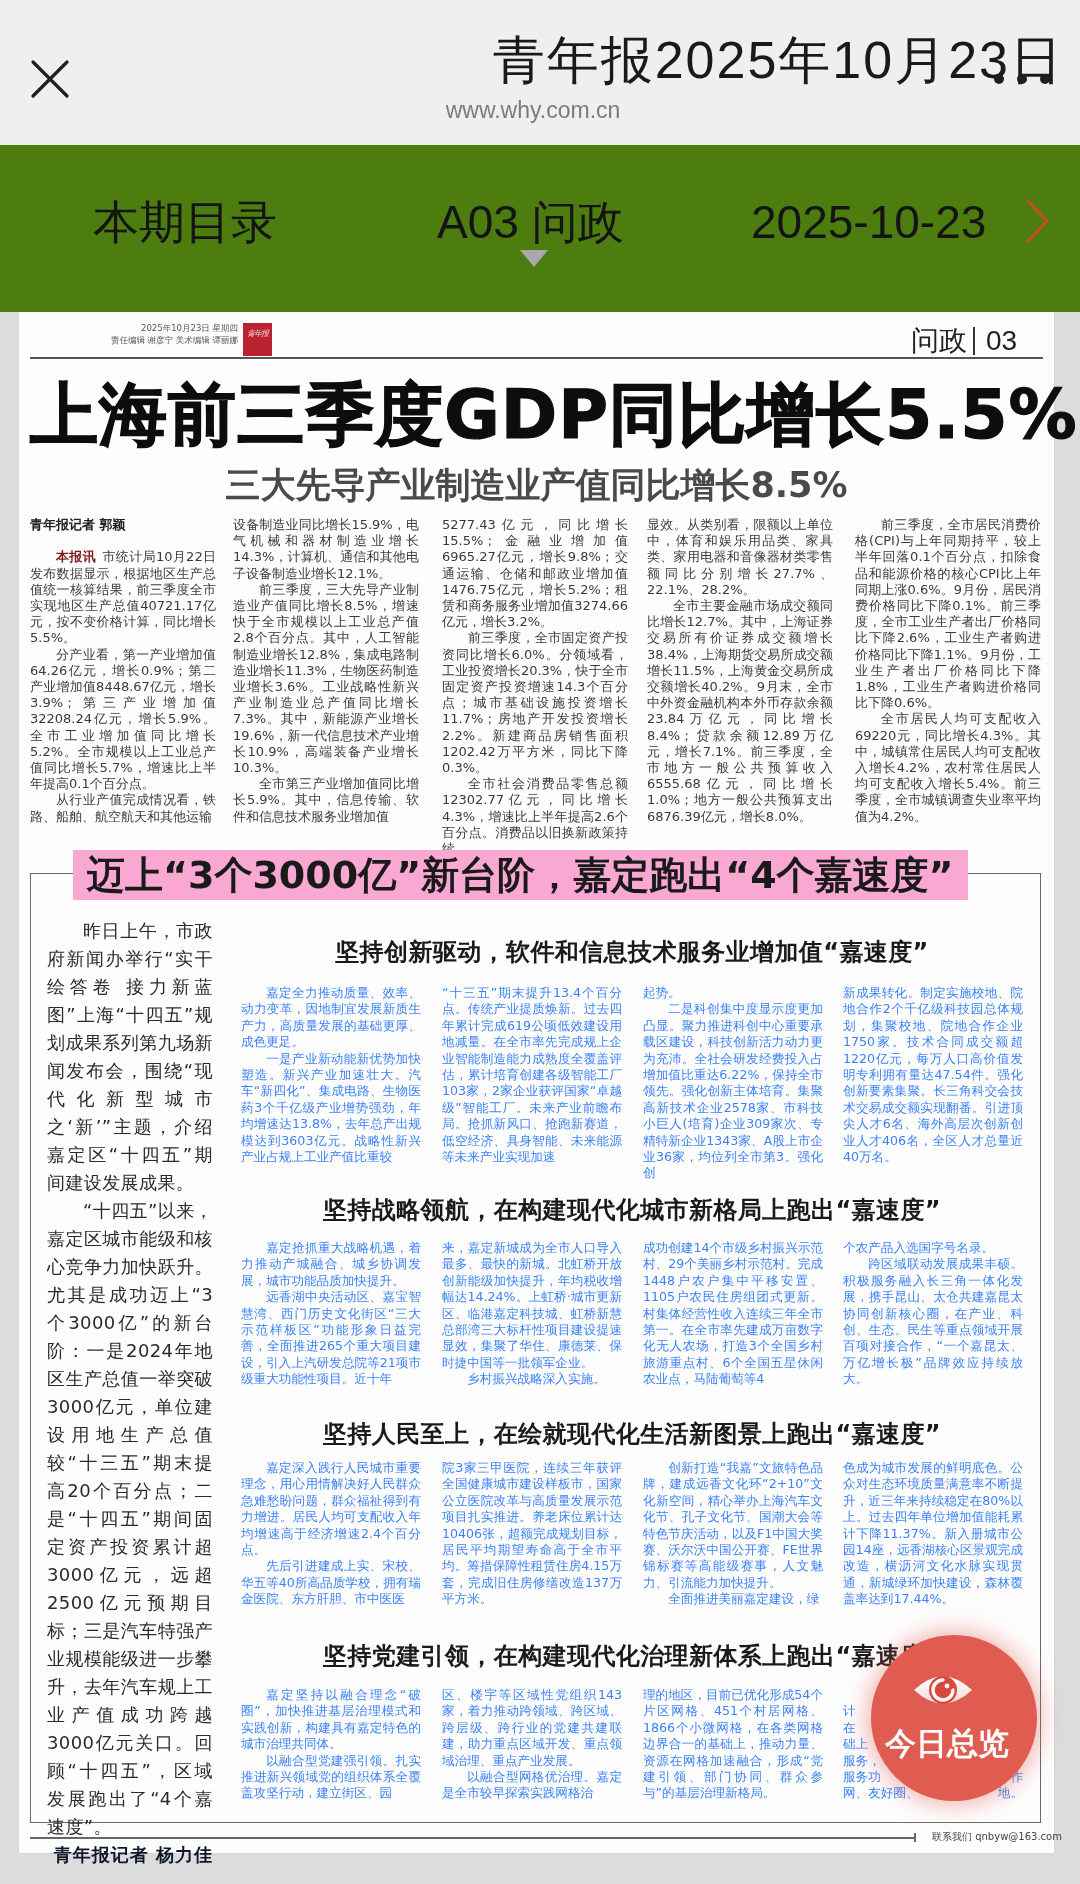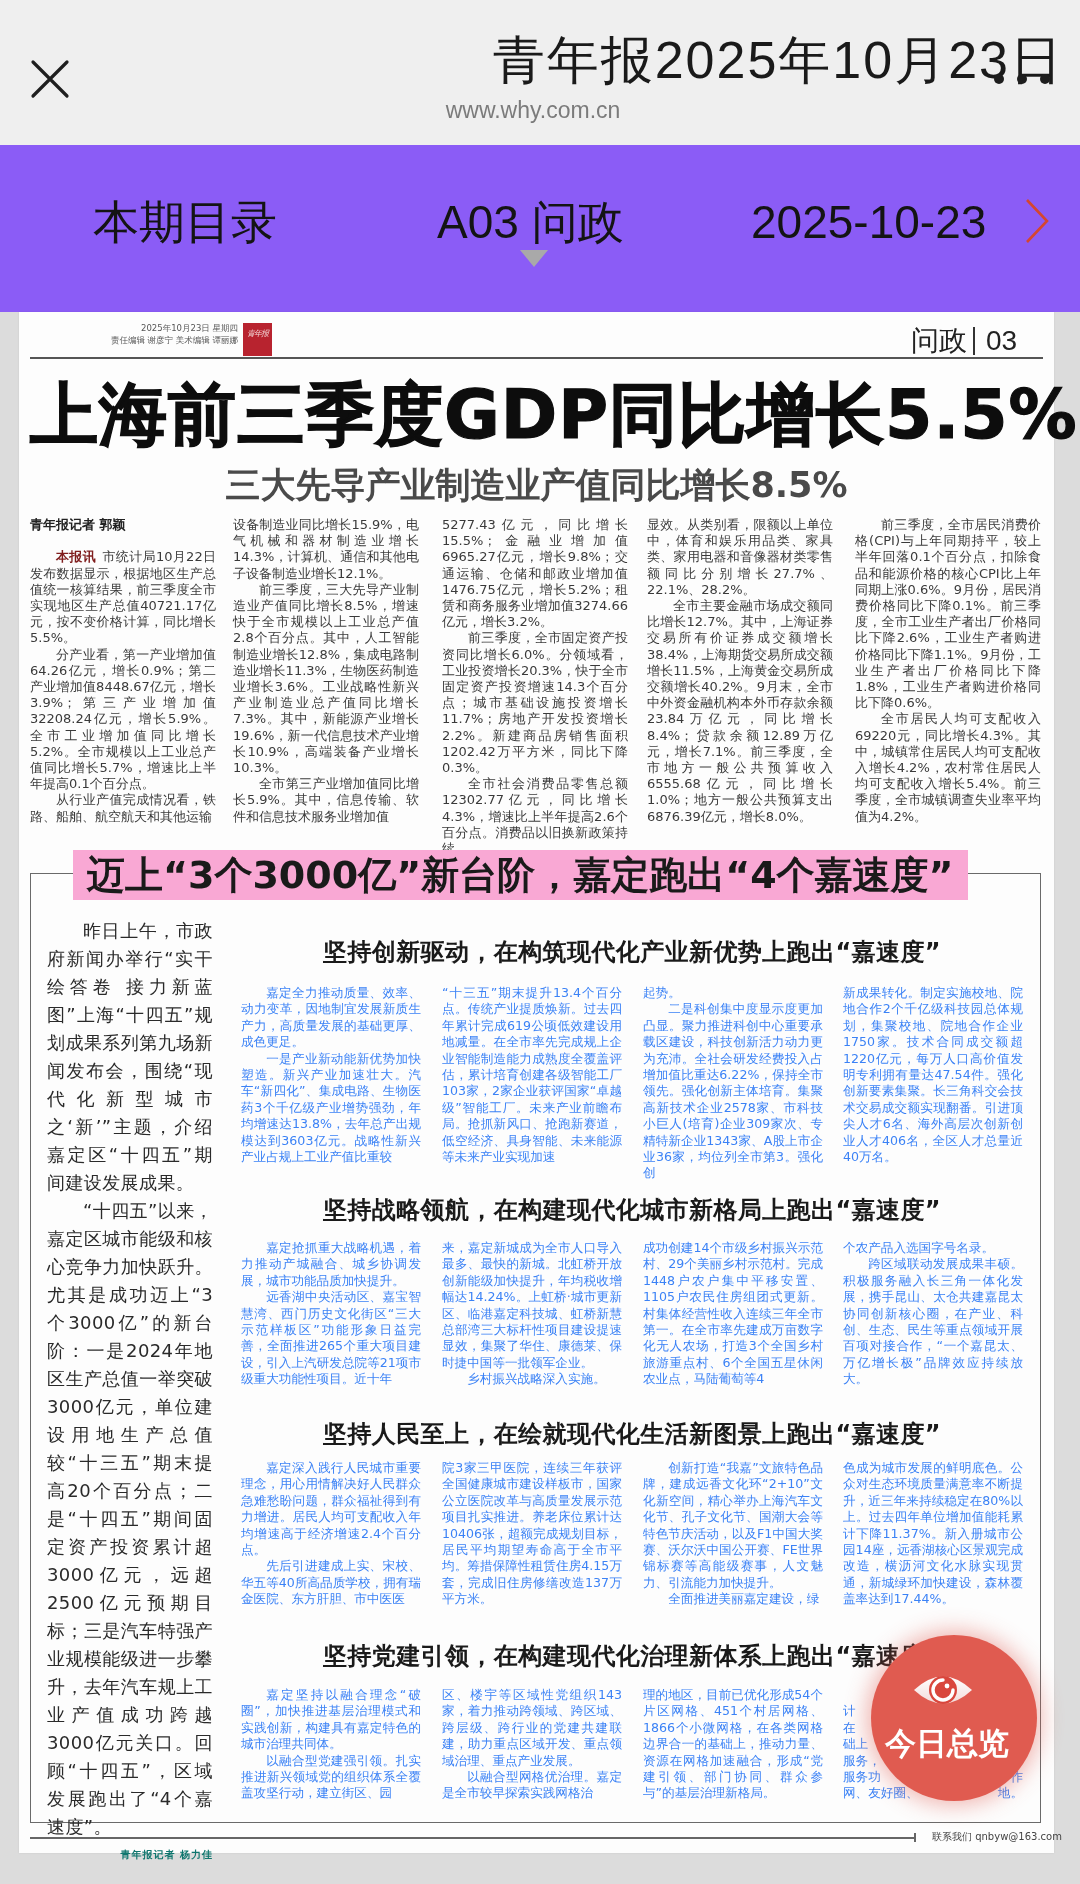--- a/index.html
+++ b/index.html
@@ -10,21 +10,21 @@
 .app-bar{position:absolute;left:0;top:0;width:1080px;height:145px;background:#efefef}
 .close-btn{position:absolute;left:28px;top:57px;width:44px;height:44px;border:0;background:none;display:block}
 .close-btn svg{display:block}
 .app-title{position:absolute;left:0;top:30px;width:1064px;text-align:right;font-size:52px;line-height:60px;letter-spacing:2px;color:#1a1a1a;font-family:"Liberation Sans",sans-serif}
 .app-url{position:absolute;left:0;top:96px;width:1066px;text-align:center;font-size:23px;line-height:28px;color:#7b7b7b;font-family:"Liberation Sans",sans-serif}
 .more-btn{position:absolute;left:990px;top:66px;width:64px;height:26px;border:0;background:none}
 .more-icon{display:flex;justify-content:space-between;align-items:center;width:56px;height:26px;margin-left:4px}
 .more-icon i{display:block;width:10px;height:10px;border-radius:50%;background:#1e1e1e}
 
 
-.nav-bar{position:absolute;left:0;top:145px;width:1080px;height:167px;background:#8b5cf6}
+.nav-bar{position:absolute;left:0;top:145px;width:1080px;height:167px;background:#4d7c0f}
 .nav-item{position:absolute;top:49px;font-size:46px;line-height:56px;color:#141414;font-family:"Liberation Sans",sans-serif;white-space:nowrap;cursor:pointer}
 .nav-toc{left:93px}
 .nav-page{left:437px}
 .nav-date{left:751px}
 .nav-caret{position:absolute;left:520px;top:105px;width:0;height:0;border-left:14px solid transparent;border-right:14px solid transparent;border-top:17px solid #a9a9a9}
 .nav-next{position:absolute;left:1022px;top:52px;width:30px;height:48px;cursor:pointer}
 
 
 .paper{position:absolute;left:19px;top:312px;width:1035px;height:1541px;background:#fdfdfd;box-shadow:0 0 2px rgba(0,0,0,.08)}
 .mast-meta{position:absolute;left:60px;top:10px;width:159px;text-align:right;font-size:8.5px;line-height:12px;color:#555;white-space:nowrap}
@@ -42,21 +42,21 @@
 .ind{text-indent:2em}
 .byline{font-weight:bold;color:#222}
 .blank{height:16.2px}
 .lead{font-weight:bold;color:#7f1d1d;margin-right:.5em}
 
 
 .box{position:absolute;left:11px;top:561px;width:1011px;height:950px;border:1.5px solid #6a6a6a}
 .box-title{position:absolute;left:54px;top:538px;height:50px;line-height:50px;padding:0 14px;background:#f9a8d4;font-size:38px;color:#1a1a1a;white-space:nowrap}
 .intro{position:absolute;left:28px;top:605px;width:166px;font-size:18px;line-height:28px;letter-spacing:.4px;color:#2a2a2a;text-align:justify}
 .intro p{text-align:justify}
-.intro .jbyline{text-align:right;font-size:10px;font-weight:bold;color:#0f766e;letter-spacing:1px}
+.intro .jbyline{text-align:right;font-size:18px;font-weight:bold;color:#0f172a;letter-spacing:1px}
 
 .sec-head{position:absolute;left:222px;width:782px;text-align:center;font-size:24px;line-height:30px;font-weight:bold;letter-spacing:.4px;color:#1a1a1a;white-space:nowrap}
 .scol{position:absolute;width:180px;font-size:12.6px;line-height:16.4px;color:#3b82f6;text-align:justify}
 .scol p{text-align:justify}
 .pline{display:flex;justify-content:space-between;height:16.4px}
 
 .foot-rule{position:absolute;left:11px;top:1525px;width:885px;height:1.5px;background:#666}
 .foot-tick{position:absolute;left:895px;top:1521px;width:1.5px;height:9px;background:#666}
 .foot-contact{position:absolute;left:913px;top:1518px;font-size:10px;line-height:14px;color:#444;white-space:nowrap}
 
@@ -145,21 +145,21 @@
   <section>
     <div class="box"></div>
     <h2 class="box-title">迈上“3个3000亿”新台阶，嘉定跑出“4个嘉速度”</h2>
 
     <div class="intro">
       <p class="ind">昨日上午，市政府新闻办举行“实干绘答卷 接力新蓝图”上海“十四五”规划成果系列第九场新闻发布会，围绕“现代化新型城市之‘新’”主题，介绍嘉定区“十四五”期间建设发展成果。</p>
       <p class="ind">“十四五”以来，嘉定区城市能级和核心竞争力加快跃升。尤其是成功迈上“3个3000亿”的新台阶：一是2024年地区生产总值一举突破3000亿元，单位建设用地生产总值较“十三五”期末提高20个百分点；二是“十四五”期间固定资产投资累计超3000亿元，远超2500亿元预期目标；三是汽车特强产业规模能级进一步攀升，去年汽车规上工业产值成功跨越3000亿元关口。回顾“十四五”，区域发展跑出了“4个嘉速度”。</p>
       <p class="jbyline">青年报记者 杨力佳</p>
     </div>
 
-    <h3 class="sec-head" style="top:625px">坚持创新驱动，在构筑现代化产业新优势上跑出“嘉速度”</h3>
+    <h3 class="sec-head" style="top:625px">坚持创新驱动，软件和信息技术服务业增加值“嘉速度”</h3>
     <div class="scol" style="left:222px;top:673px">
       <p class="ind">嘉定全力推动质量、效率、动力变革，因地制宜发展新质生产力，高质量发展的基础更厚、成色更足。</p>
       <p class="ind">一是产业新动能新优势加快塑造。新兴产业加速壮大。汽车“新四化”、集成电路、生物医药3个千亿级产业增势强劲，年均增速达13.8%，去年总产出规模达到3603亿元。战略性新兴产业占规上工业产值比重较</p>
     </div>
     <div class="scol" style="left:423px;top:673px">
       <p>“十三五”期末提升13.4个百分点。传统产业提质焕新。过去四年累计完成619公顷低效建设用地减量。在全市率先完成规上企业智能制造能力成熟度全覆盖评估，累计培育创建各级智能工厂103家，2家企业获评国家“卓越级”智能工厂。未来产业前瞻布局。抢抓新风口、抢跑新赛道，低空经济、具身智能、未来能源等未来产业实现加速</p>
     </div>
     <div class="scol" style="left:624px;top:673px">
       <p>起势。</p>
       <p class="ind">二是科创集中度显示度更加凸显。聚力推进科创中心重要承载区建设，科技创新活力动力更为充沛。全社会研发经费投入占增加值比重达6.22%，保持全市领先。强化创新主体培育。集聚高新技术企业2578家、市科技小巨人(培育)企业309家次、专精特新企业1343家、A股上市企业36家，均位列全市第3。强化创</p>

